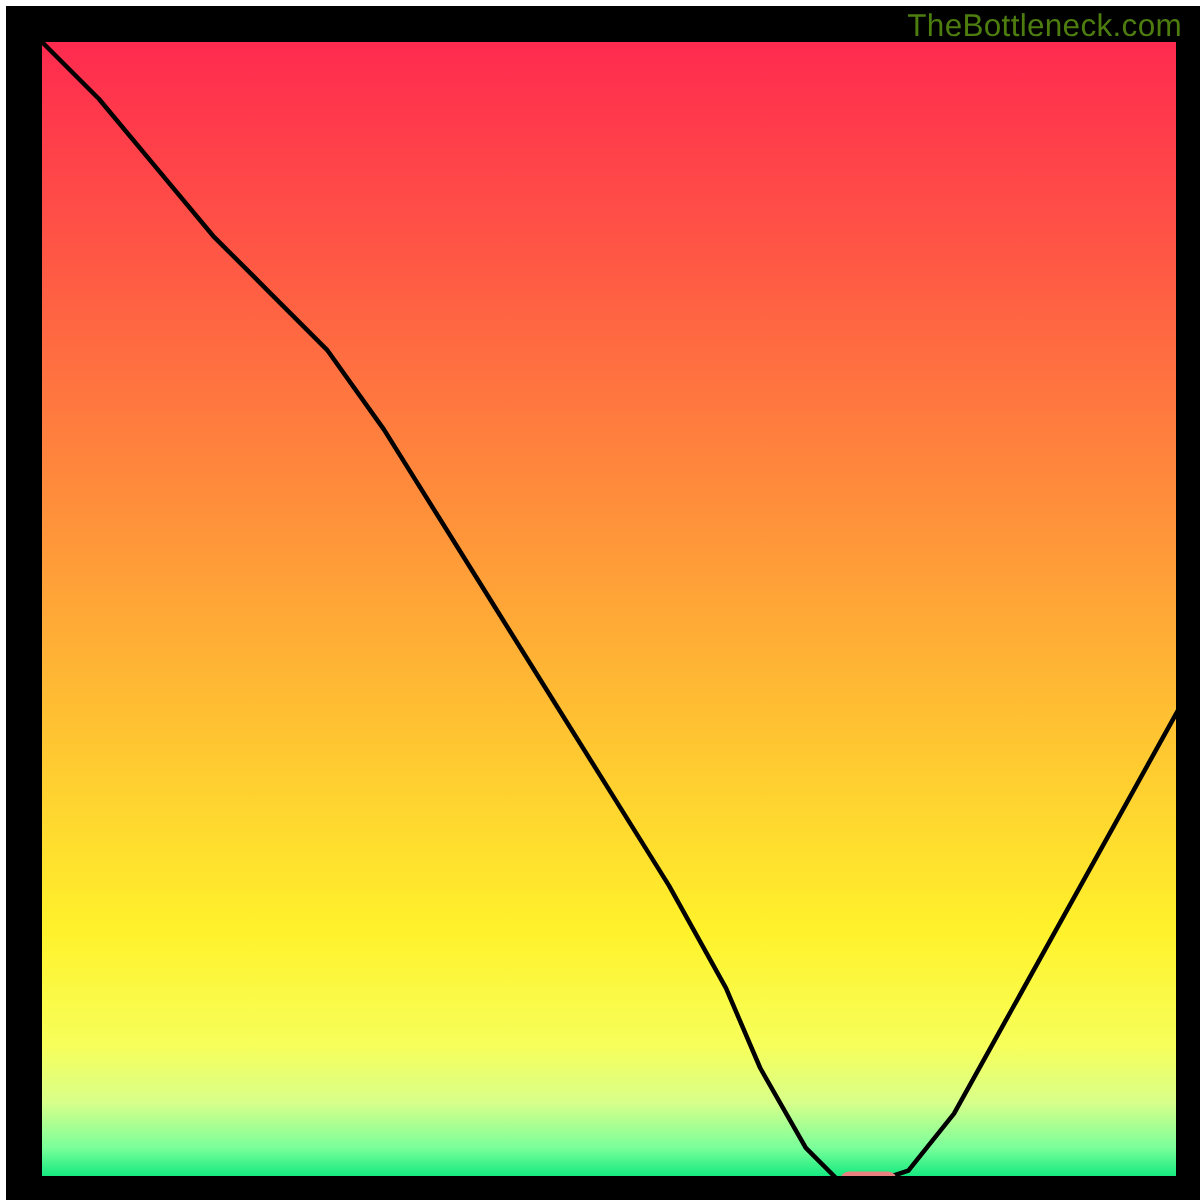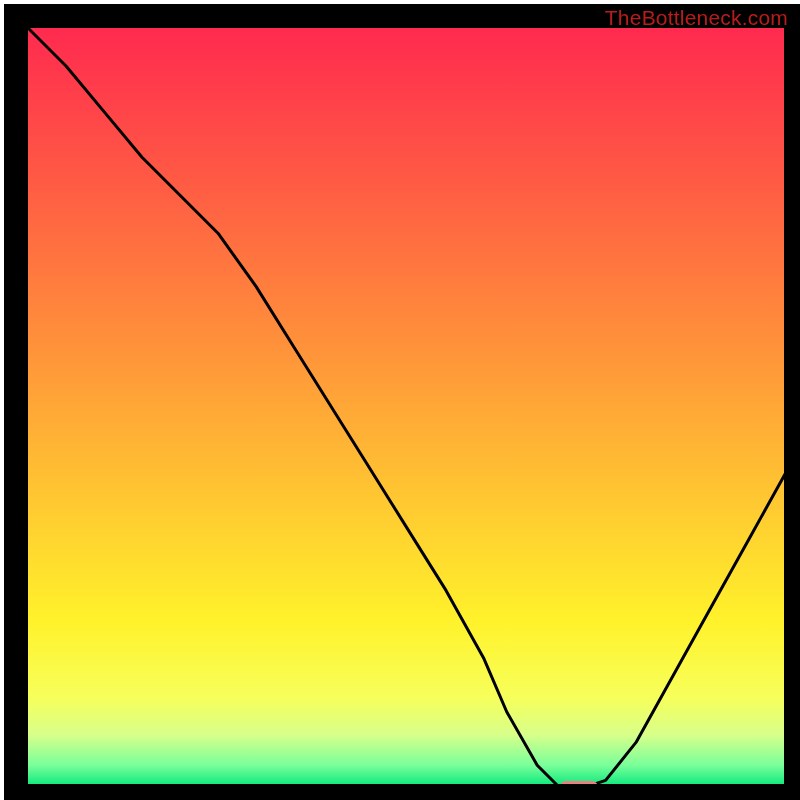--- a/index.html
+++ b/index.html
@@ -18,21 +18,21 @@
   }
   svg {
     display: block;
   }
   .watermark {
     position: absolute;
     top: 6px;
     right: 12px;
     font-size: 21px;
     font-weight: 500;
-    color: #b91c1c;
+    color: #4d7c0f;
     letter-spacing: 0.2px;
     user-select: none;
   }
 </style>
 </head>
 <body>
 
 <div class="chart-wrapper">
   <svg viewBox="0 0 800 800" width="800" height="800">
     <defs>

